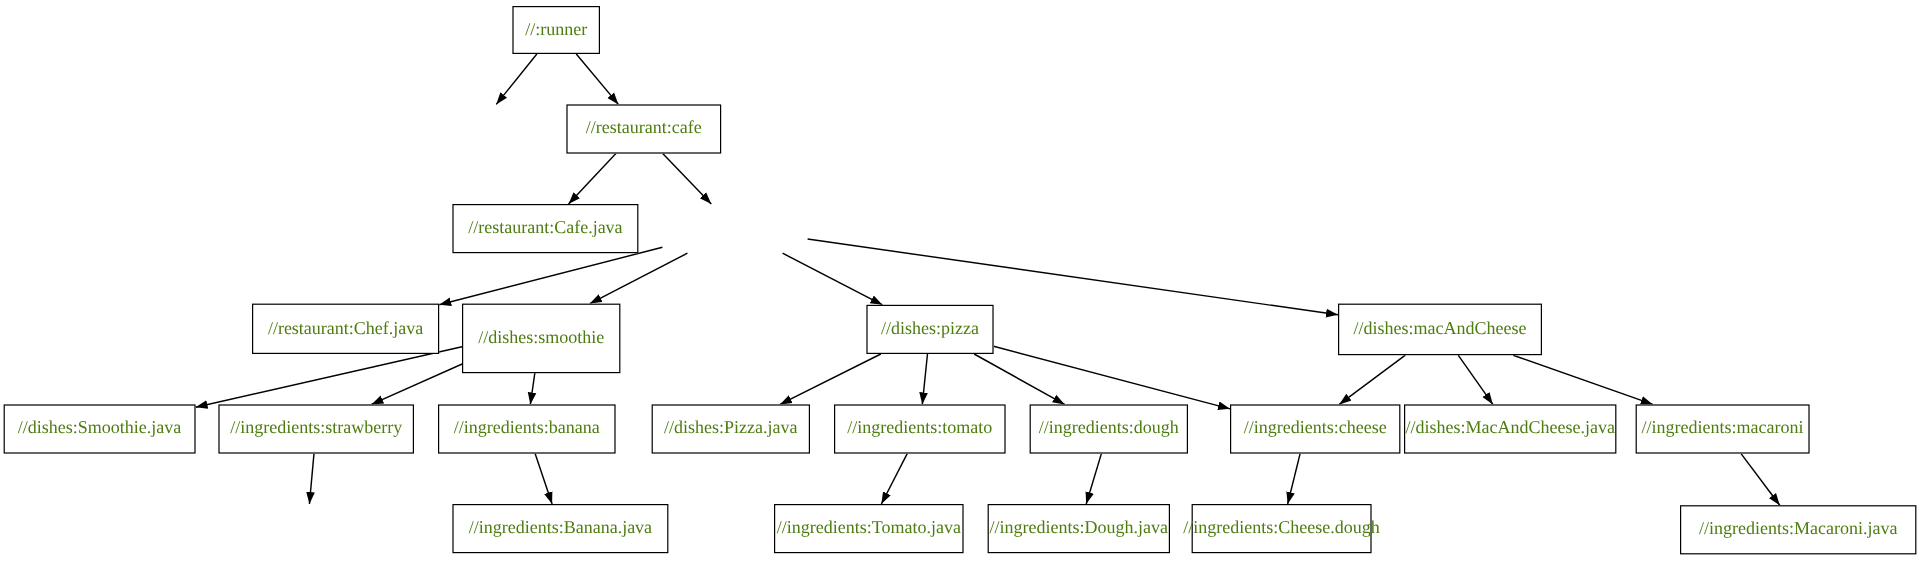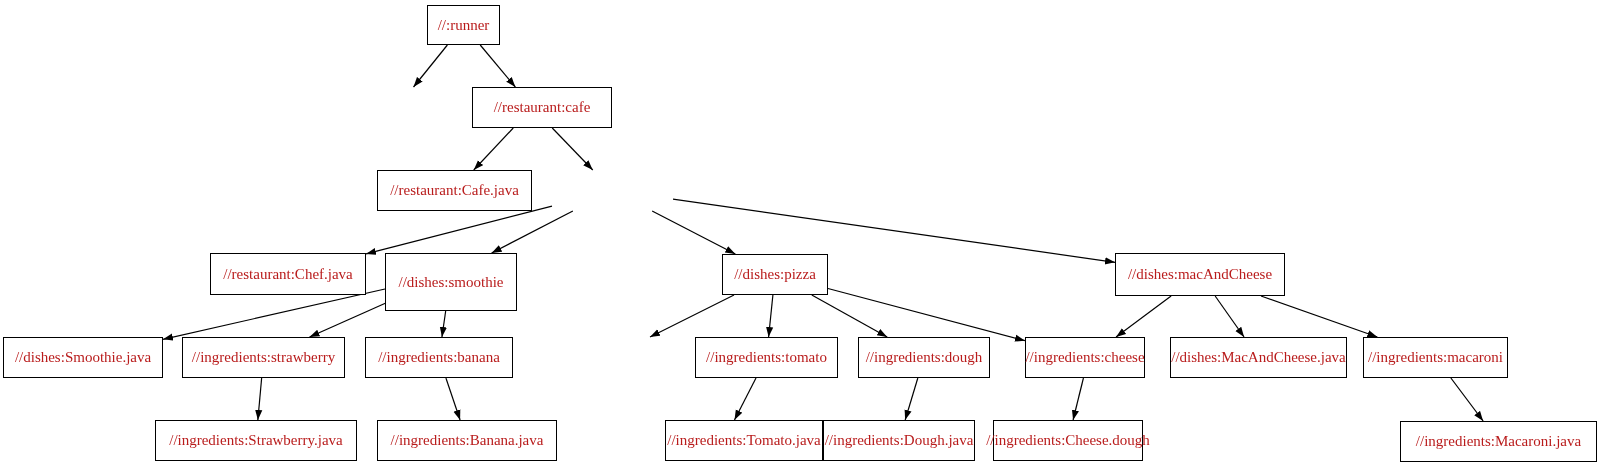--- a/index.html
+++ b/index.html
@@ -19,21 +19,21 @@
   .node {
     position: absolute;
     box-sizing: border-box;
     background: #ffffff;
     border: 1.3px solid #000000;
     display: flex;
     align-items: center;
     justify-content: center;
     white-space: nowrap;
     font-size: 15px;
-    color: #b91c1c;
+    color: #4d7c0f;
     line-height: 1;
   }
 </style>
 </head>
 <body>
 
 <div id="canvas">
   <svg id="edges" xmlns="http://www.w3.org/2000/svg">
     <defs>
       <marker id="arrow" markerWidth="11" markerHeight="9" refX="10" refY="4" orient="auto" markerUnits="userSpaceOnUse">
@@ -60,33 +60,33 @@
       <line x1="756.0030120481928" y1="378" x2="734.4969879518072" y2="420" stroke="#000000" stroke-width="1.2" marker-end="url(#arrow)"></line>
       <line x1="917.8253012048193" y1="378" x2="905.1746987951807" y2="420" stroke="#000000" stroke-width="1.2" marker-end="url(#arrow)"></line>
       <line x1="1083.436746987952" y1="378" x2="1073.063253012048" y2="420" stroke="#000000" stroke-width="1.2" marker-end="url(#arrow)"></line>
       <line x1="1171.117469879518" y1="296" x2="1116.039156626506" y2="337" stroke="#000000" stroke-width="1.2" marker-end="url(#arrow)"></line>
       <line x1="1215.1536144578313" y1="296" x2="1244.051204819277" y2="337" stroke="#000000" stroke-width="1.2" marker-end="url(#arrow)"></line>
       <line x1="1261.0030120481929" y1="296" x2="1377.3343373493976" y2="337" stroke="#000000" stroke-width="1.2" marker-end="url(#arrow)"></line>
       <line x1="1450.875" y1="378" x2="1483.125" y2="421" stroke="#000000" stroke-width="1.2" marker-end="url(#arrow)"></line>
     </svg>
 
 <div class="node" style="left: 427px; top: 5px; width: 73px; height: 40px; background: rgb(255, 255, 255); border-color: rgb(0, 0, 0);">//:runner</div>
-    <div class="node" style="left: 472px; top: 87px; width: 140px; height: 41px; background: rgb(255, 255, 255); border-color: rgb(0, 0, 0);">//restaurant:cafe</div>
+    <div class="node" style="left: 472px; top: 87px; width: 129px; height: 41px; background: rgb(255, 255, 255); border-color: rgb(0, 0, 0);">//restaurant:cafe</div>
     <div class="node" style="left: 377px; top: 170px; width: 155px; height: 41px; background: rgb(255, 255, 255); border-color: rgb(0, 0, 0);">//restaurant:Cafe.java</div>
     <div class="node" style="left: 210px; top: 253px; width: 156px; height: 42px; background: rgb(255, 255, 255); border-color: rgb(0, 0, 0);">//restaurant:Chef.java</div>
     <div class="node" style="left: 385px; top: 253px; width: 132px; height: 58px; background: rgb(255, 255, 255); border-color: rgb(0, 0, 0);">//dishes:smoothie</div>
     <div class="node" style="left: 722px; top: 254px; width: 106px; height: 41px; background: rgb(255, 255, 255); border-color: rgb(0, 0, 0);">//dishes:pizza</div>
     <div class="node" style="left: 1115px; top: 253px; width: 170px; height: 43px; background: rgb(255, 255, 255); border-color: rgb(0, 0, 0);">//dishes:macAndCheese</div>
     <div class="node" style="left: 3px; top: 337px; width: 160px; height: 41px; background: rgb(255, 255, 255); border-color: rgb(0, 0, 0);">//dishes:Smoothie.java</div>
     <div class="node" style="left: 182px; top: 337px; width: 163px; height: 41px; background: rgb(255, 255, 255); border-color: rgb(0, 0, 0);">//ingredients:strawberry</div>
     <div class="node" style="left: 365px; top: 337px; width: 148px; height: 41px; background: rgb(255, 255, 255); border-color: rgb(0, 0, 0);">//ingredients:banana</div>
+    <div class="node" style="left: 543px; top: 337px; width: 132px; height: 41px; background: rgb(255, 255, 255); border-color: rgb(0, 0, 0);">//dishes:Pizza.java</div>
     <div class="node" style="left: 695px; top: 337px; width: 143px; height: 41px; background: rgb(255, 255, 255); border-color: rgb(0, 0, 0);">//ingredients:tomato</div>
     <div class="node" style="left: 858px; top: 337px; width: 132px; height: 41px; background: rgb(255, 255, 255); border-color: rgb(0, 0, 0);">//ingredients:dough</div>
-    <div class="node" style="left: 1025px; top: 337px; width: 120px; height: 41px; background: rgb(255, 255, 255); border-color: rgb(0, 0, 0); text-align: center;">//ingredients:cheese</div>
+    <div class="node" style="left: 1025px; top: 337px; width: 142px; height: 41px; background: rgb(255, 255, 255); border-color: rgb(0, 0, 0); text-align: center;">//ingredients:cheese</div>
     <div class="node" style="left: 1170px; top: 337px; width: 177px; height: 41px; background: rgb(255, 255, 255); border-color: rgb(0, 0, 0);">//dishes:MacAndCheese.java</div>
     <div class="node" style="left: 1363px; top: 337px; width: 145px; height: 41px; background: rgb(255, 255, 255); border-color: rgb(0, 0, 0);">//ingredients:macaroni</div>
-    <div class="node" style="left: 155px; top: 420px; width: 202px; height: 41px; background: rgb(255, 255, 255); border-color: rgb(0, 0, 0);">//ingredients:Strawberry.java</div>
     <div class="node" style="left: 377px; top: 420px; width: 180px; height: 41px; background: rgb(255, 255, 255); border-color: rgb(0, 0, 0);">//ingredients:Banana.java</div>
-    <div class="node" style="left: 665px; top: 420px; width: 158px; height: 41px; background: rgb(255, 255, 255); border-color: rgb(0, 0, 0);">//ingredients:Tomato.java</div>
+    <div class="node" style="left: 645px; top: 420px; width: 158px; height: 41px; background: rgb(255, 255, 255); border-color: rgb(0, 0, 0);">//ingredients:Tomato.java</div>
     <div class="node" style="left: 823px; top: 420px; width: 152px; height: 41px; background: rgb(255, 255, 255); border-color: rgb(0, 0, 0);">//ingredients:Dough.java</div>
     <div class="node" style="left: 993px; top: 420px; width: 150px; height: 41px; background: rgb(255, 255, 255); border-color: rgb(0, 0, 0);">//ingredients:Cheese.dough</div>
     <div class="node" style="left: 1400px; top: 421px; width: 197px; height: 41px; background: rgb(255, 255, 255); border-color: rgb(0, 0, 0);">//ingredients:Macaroni.java</div>
   </div>
 
 </body></html>

